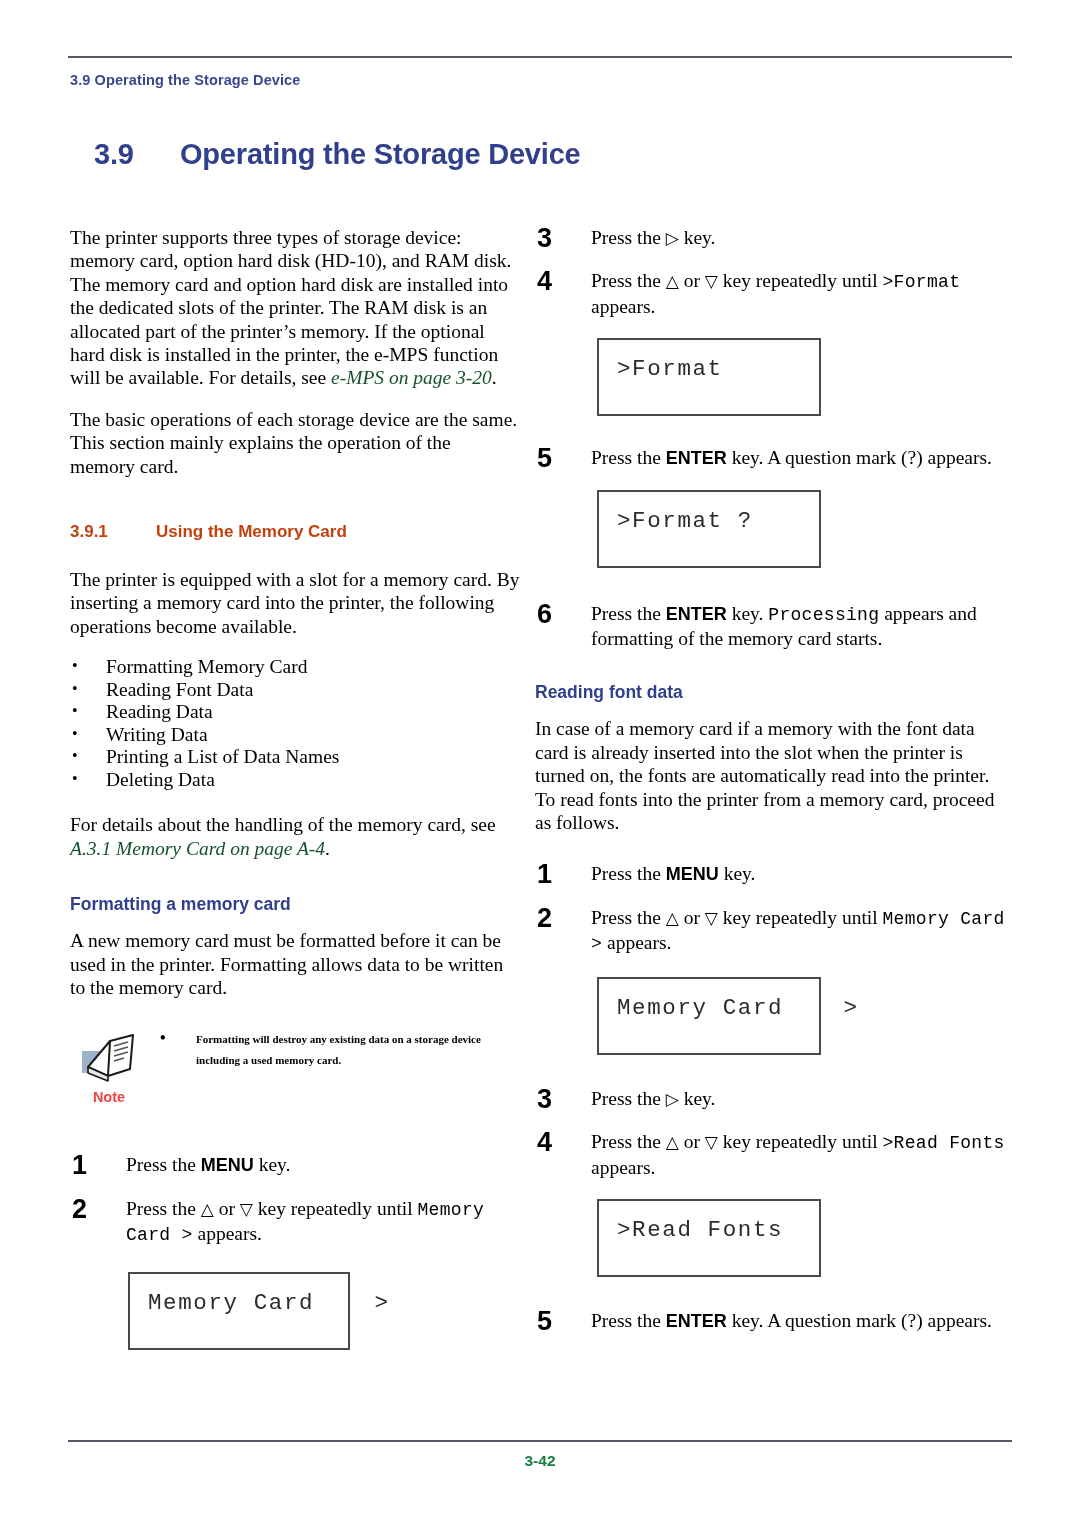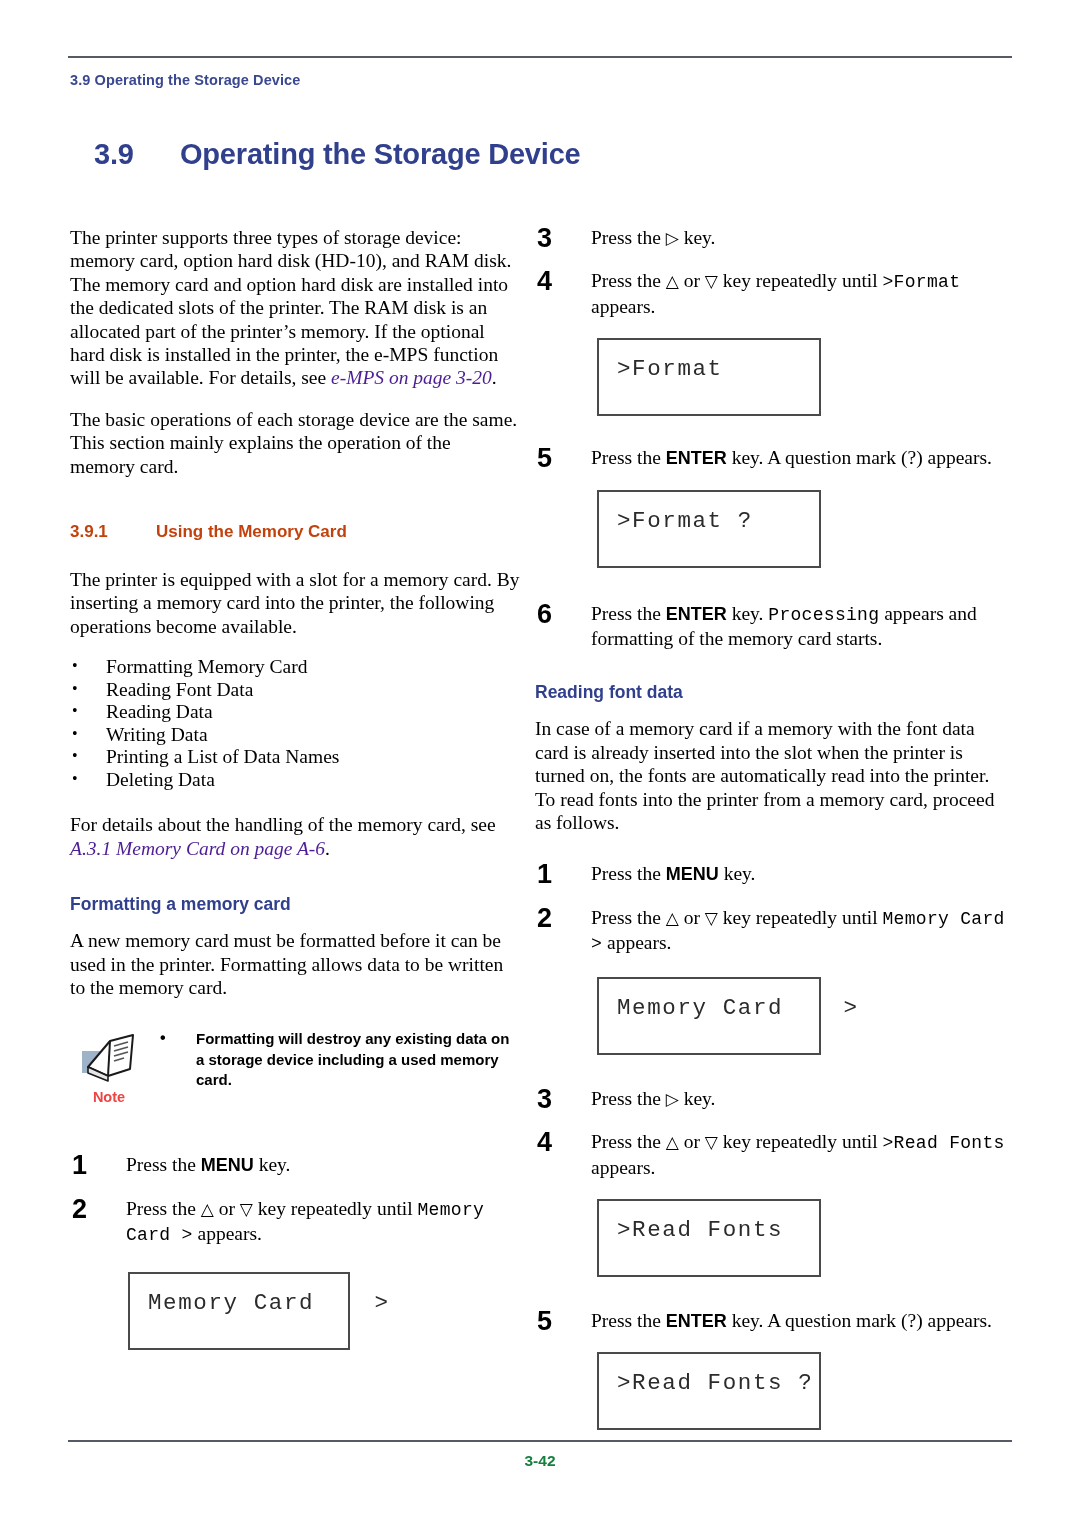--- a/index.html
+++ b/index.html
@@ -70,21 +70,21 @@
   }
 
   p.body {
     margin: 0 0 18px 0;
     font-size: 19.5px;
     line-height: 23.4px;
     text-align: left;
   }
 
   .xref {
-    color: #4c1d95;
+    color: #14532d;
     font-style: italic;
   }
 
   
   .subsec {
     font-family: "Liberation Sans", sans-serif;
     font-size: 17px;
     font-weight: bold;
     color: #c2410c;
     margin: 44px 0 26px 0;
@@ -197,22 +197,22 @@
   }
   .note-body ul {
     list-style: none;
     margin: 0;
     padding: 0;
   }
   .note-body li {
     position: relative;
     padding-left: 40px;
     margin-bottom: 12px;
-    font-family: Liberation Sans, sans-serif;
-    font-size: 15px;
+    font-family: Liberation Serif, serif;
+    font-size: 11px;
     font-weight: bold;
     line-height: 20.5px;
     color: #000;
   }
   .note-body li::before {
     content: "\2022";
     position: absolute;
     left: 4px;
     top: -1px;
     font-size: 16px;
@@ -265,21 +265,21 @@
 
     <ul class="dots">
       <li>Formatting Memory Card</li>
       <li>Reading Font Data</li>
       <li>Reading Data</li>
       <li>Writing Data</li>
       <li>Printing a List of Data Names</li>
       <li>Deleting Data</li>
     </ul>
 
-    <p class="body" style="margin-top:22px;"><span> For details about the handling of the memory card, see </span><span class="xref">A.3.1 Memory Card on page A-6</span><span>.</span></p>
+    <p class="body" style="margin-top:22px;"><span> For details about the handling of the memory card, see </span><span class="xref">A.3.1 Memory Card on page A-4</span><span>.</span></p>
 
     <div class="runhead">Formatting a memory card</div>
 
     <p class="body">A new memory card must be formatted before it can be used in the printer. Formatting allows data to be written to the memory card.</p>
 
     <div class="note">
       <div class="note-icon-wrap">
         <svg width="58" height="54" viewBox="0 0 58 54">
           <rect x="2" y="22" width="22" height="22" fill="#9fb3c8"></rect>
           <path d="M8 38 L30 12 L53 6 L50 40 L28 47 Z" fill="#ffffff" stroke="#1a1a1a" stroke-width="2" stroke-linejoin="round"></path>
@@ -366,20 +366,19 @@
       <span>Press the </span><span class="arrow">△</span><span> or </span><span class="arrow">▽</span><span> key repeatedly until </span><span class="mono">&gt;Read Fonts</span><span> appears.</span>
     </div>
 
     <div class="lcd w-right" style="margin-top:20px; margin-bottom:32px;">&gt;Read Fonts</div>
 
     <div class="step">
       <span class="sn">5</span>
       <span>Press the </span><span class="kbd">ENTER</span><span> key. A question mark (?) appears.</span>
     </div>
 
-    <div class="lcd w-right" style="margin-top:18px;">&gt;Read Fonts ?</div>
 
   </div>
 
   <div class="footer-rule"></div>
   <div class="footer-page">3-42</div>
 
 </div>
 
 </body></html>

